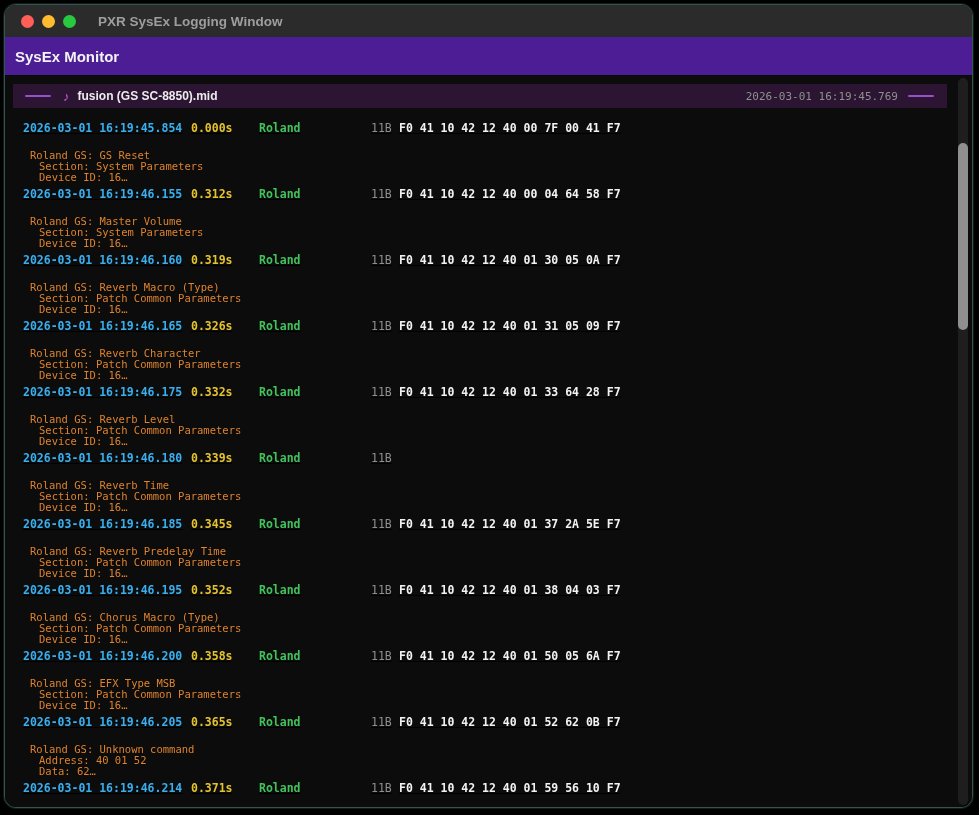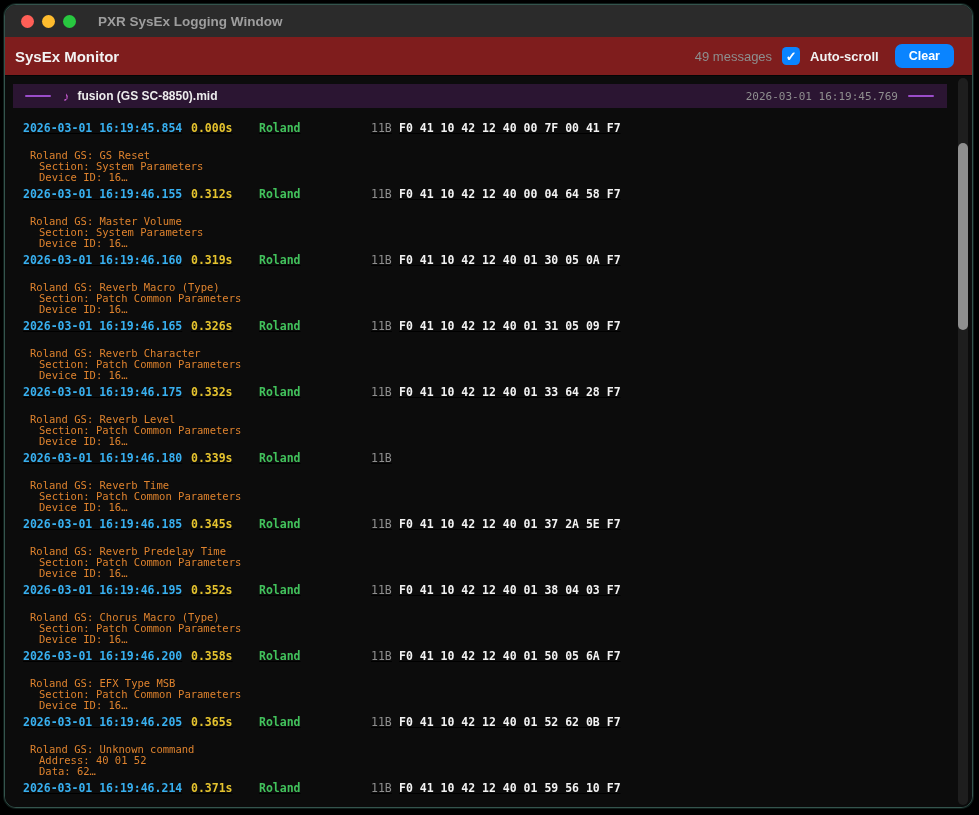--- a/index.html
+++ b/index.html
@@ -34,21 +34,21 @@
   .t-zoom  { background: #28c840; }
   .win-title {
     margin-left: 14px;
     color: #9e9e9e;
     font-size: 13.5px;
     font-weight: bold;
   }
   
   .toolbar {
     height: 39px;
-    background: #7f1d1d;
+    background: #4c1d95;
     display: flex;
     align-items: center;
     padding: 0 18px 0 10px;
     border-bottom: 1px solid #050505;
     box-sizing: border-box;
   }
   .monitor-title {
     color: #f2f2f2;
     font-size: 15px;
     font-weight: bold;
@@ -157,28 +157,20 @@
 
   <div class="titlebar">
     <span class="traffic t-close"></span>
     <span class="traffic t-min"></span>
     <span class="traffic t-zoom"></span>
     <span class="win-title">PXR SysEx Logging Window</span>
   </div>
 
   <div class="toolbar">
     <span class="monitor-title">SysEx Monitor</span>
-    <div class="toolbar-right">
-      <span class="msg-count">49 messages</span>
-      <span class="checkbox">
-        <span>✓</span>
-      </span>
-      <span class="autoscroll-label">Auto-scroll</span>
-      <button class="clear-btn">Clear</button>
-    </div>
   </div>
 
   <div class="content">
 
     <div class="banner">
       <span class="banner-line"></span>
       <span class="note-icon">♪</span>
       <span class="banner-fname">fusion (GS SC-8850).mid</span>
       <span class="banner-time">2026-03-01 16:19:45.769</span>
       <span class="banner-line"></span>

